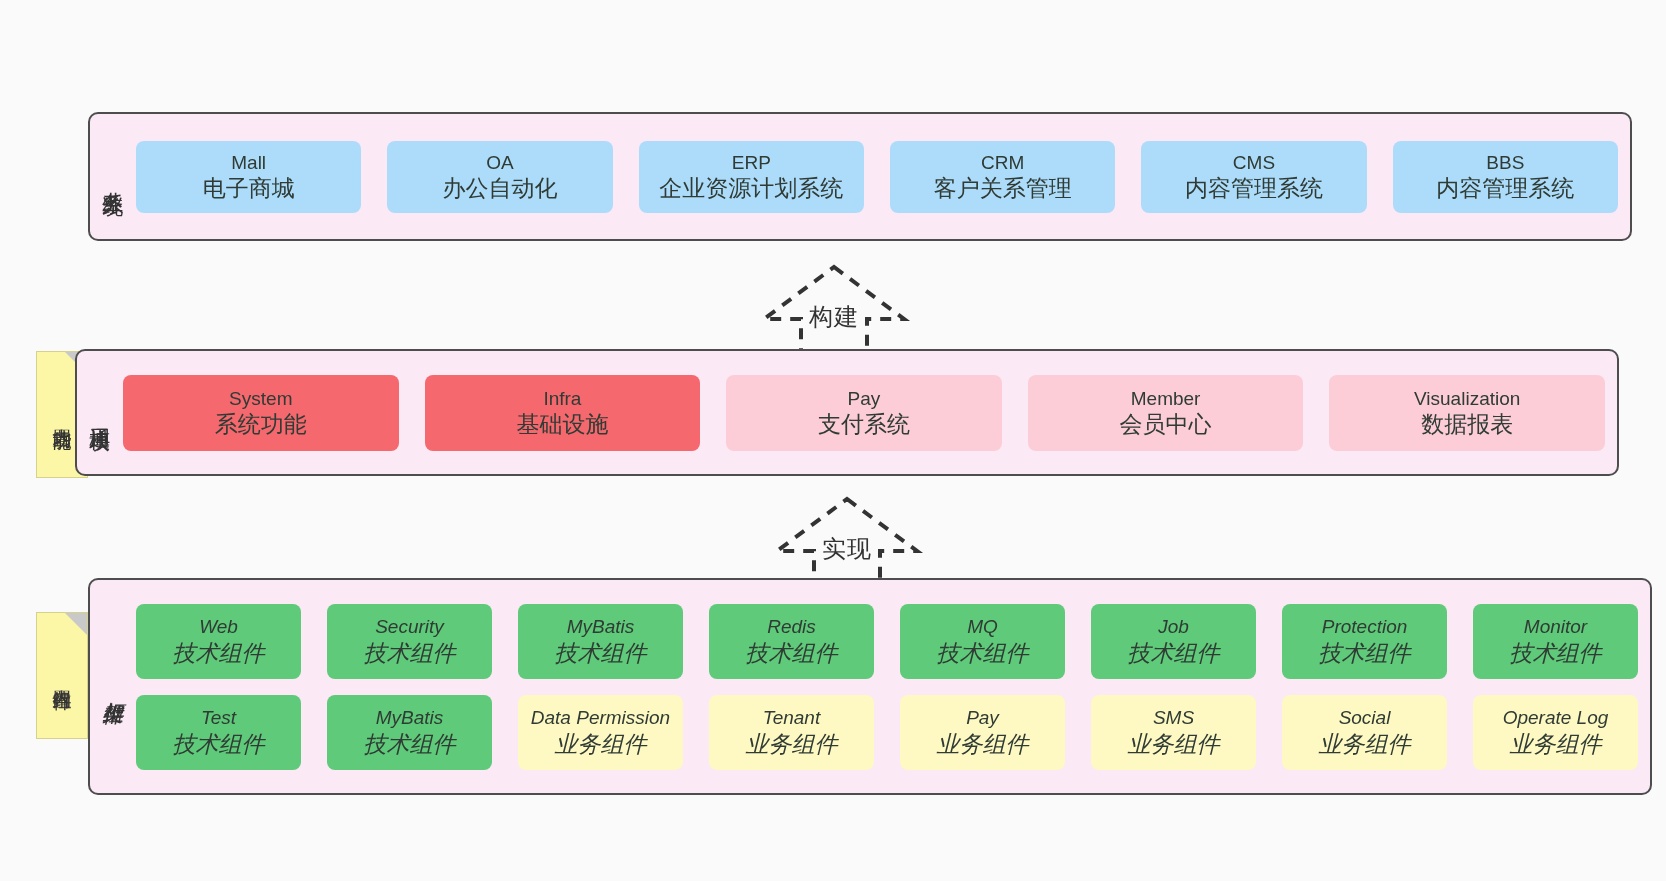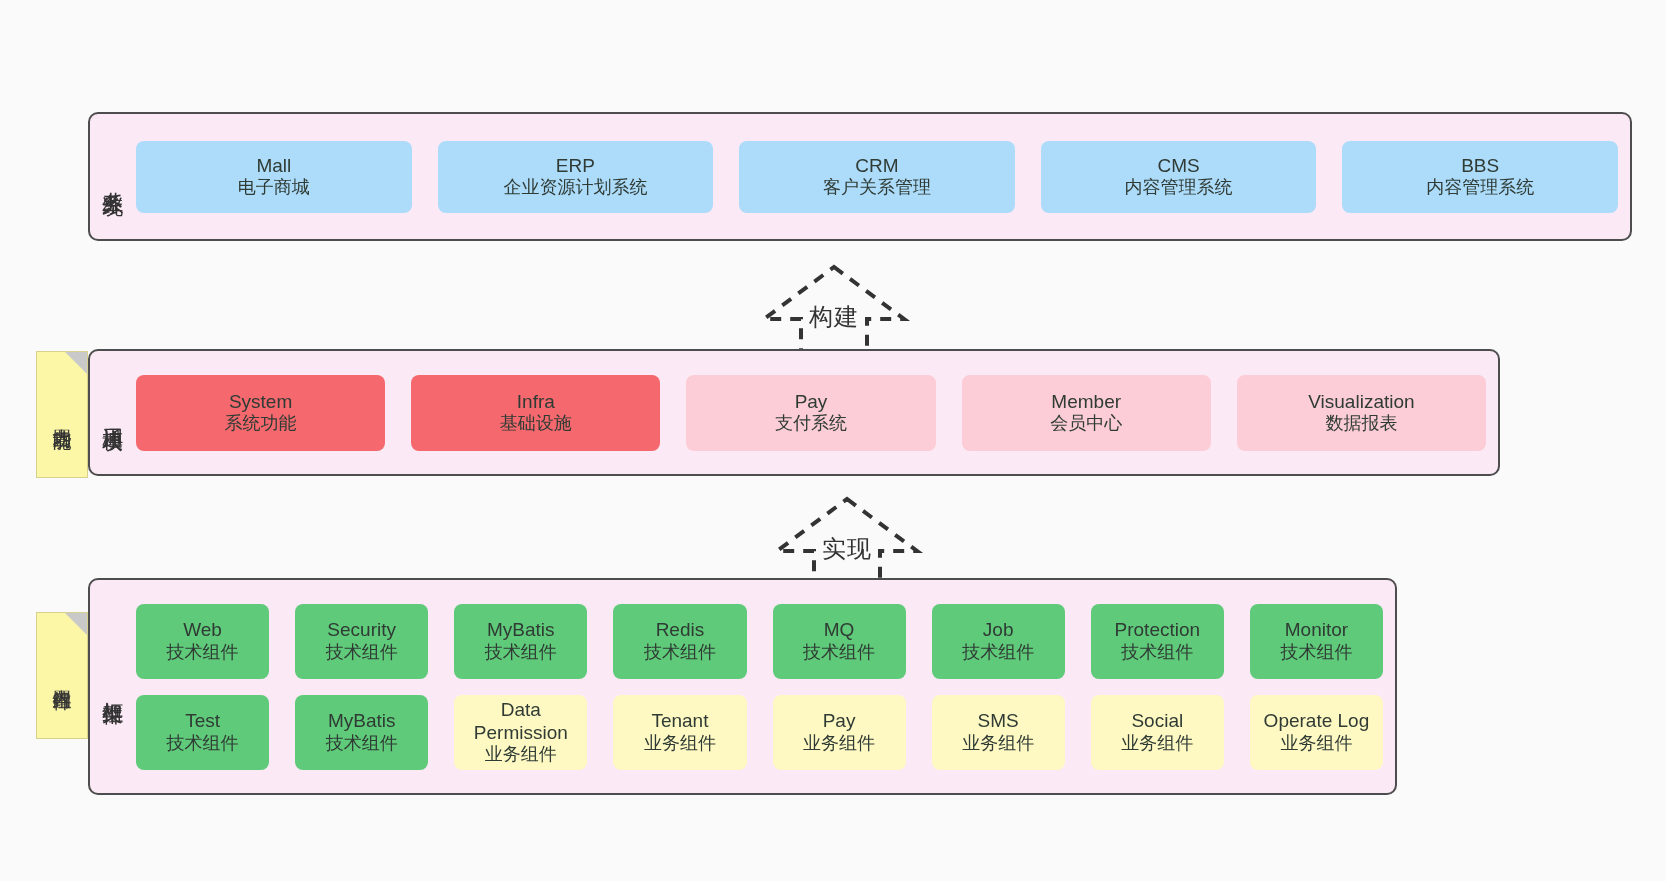--- a/index.html
+++ b/index.html
@@ -74,53 +74,54 @@
     line-height: 1.22;
     box-sizing: border-box;
     padding: 4px 6px;
   }
   .card .en {
     font-size: 19px;
     color: #2f3b34;
     white-space: normal;
   }
   .card .cn {
-    font-size: 18px;
+    font-size: 23px;
     color: #2f3b34;
   }
   .card.blue  { background: #addcfb; }
   .card.red   { background: #f4686e; }
   .card.pink  { background: #fccdd6; }
   .card.green { background: #5fca79; }
   .card.lgreen{ background: #fef9c3; }
 
   
   #layer-business {
     left: 88px;
     top: 112px;
     width: 1544px;
     height: 129px;
   }
   #layer-business .card { height: 72px; }
 
   
   #layer-common {
-    left: 88px;
+    left: 75px;
     top: 349px;
-    width: 1412px;
+    width: 1544px;
     height: 127px;
   }
   #layer-common .card { height: 76px; }
 
   
   #layer-framework {
     left: 88px;
     top: 578px;
-    width: 1309px;
+    width: 1564px;
     height: 217px;
+    font-style: italic;
   }
   #layer-framework .card { height: 75px; }
 
   
   .note {
     position: absolute;
     width: 52px;
     background: #fcf7a6;
     border: 1px solid #d6d18c;
     box-sizing: border-box;
@@ -184,20 +185,24 @@
 
   <div class="layer" id="layer-business">
     <div class="layer-title">业务系统</div>
     <div class="layer-body">
       <div class="row">
         <div class="card blue">
           <span class="en">Mall</span>
           <span class="cn">电子商城</span>
         </div>
         <div class="card blue">
+          <span class="en">OA</span>
+          <span class="cn">办公自动化</span>
+        </div>
+        <div class="card blue">
           <span class="en">ERP</span>
           <span class="cn">企业资源计划系统</span>
         </div>
         <div class="card blue">
           <span class="en">CRM</span>
           <span class="cn">客户关系管理</span>
         </div>
         <div class="card blue">
           <span class="en">CMS</span>
           <span class="cn">内容管理系统</span>

